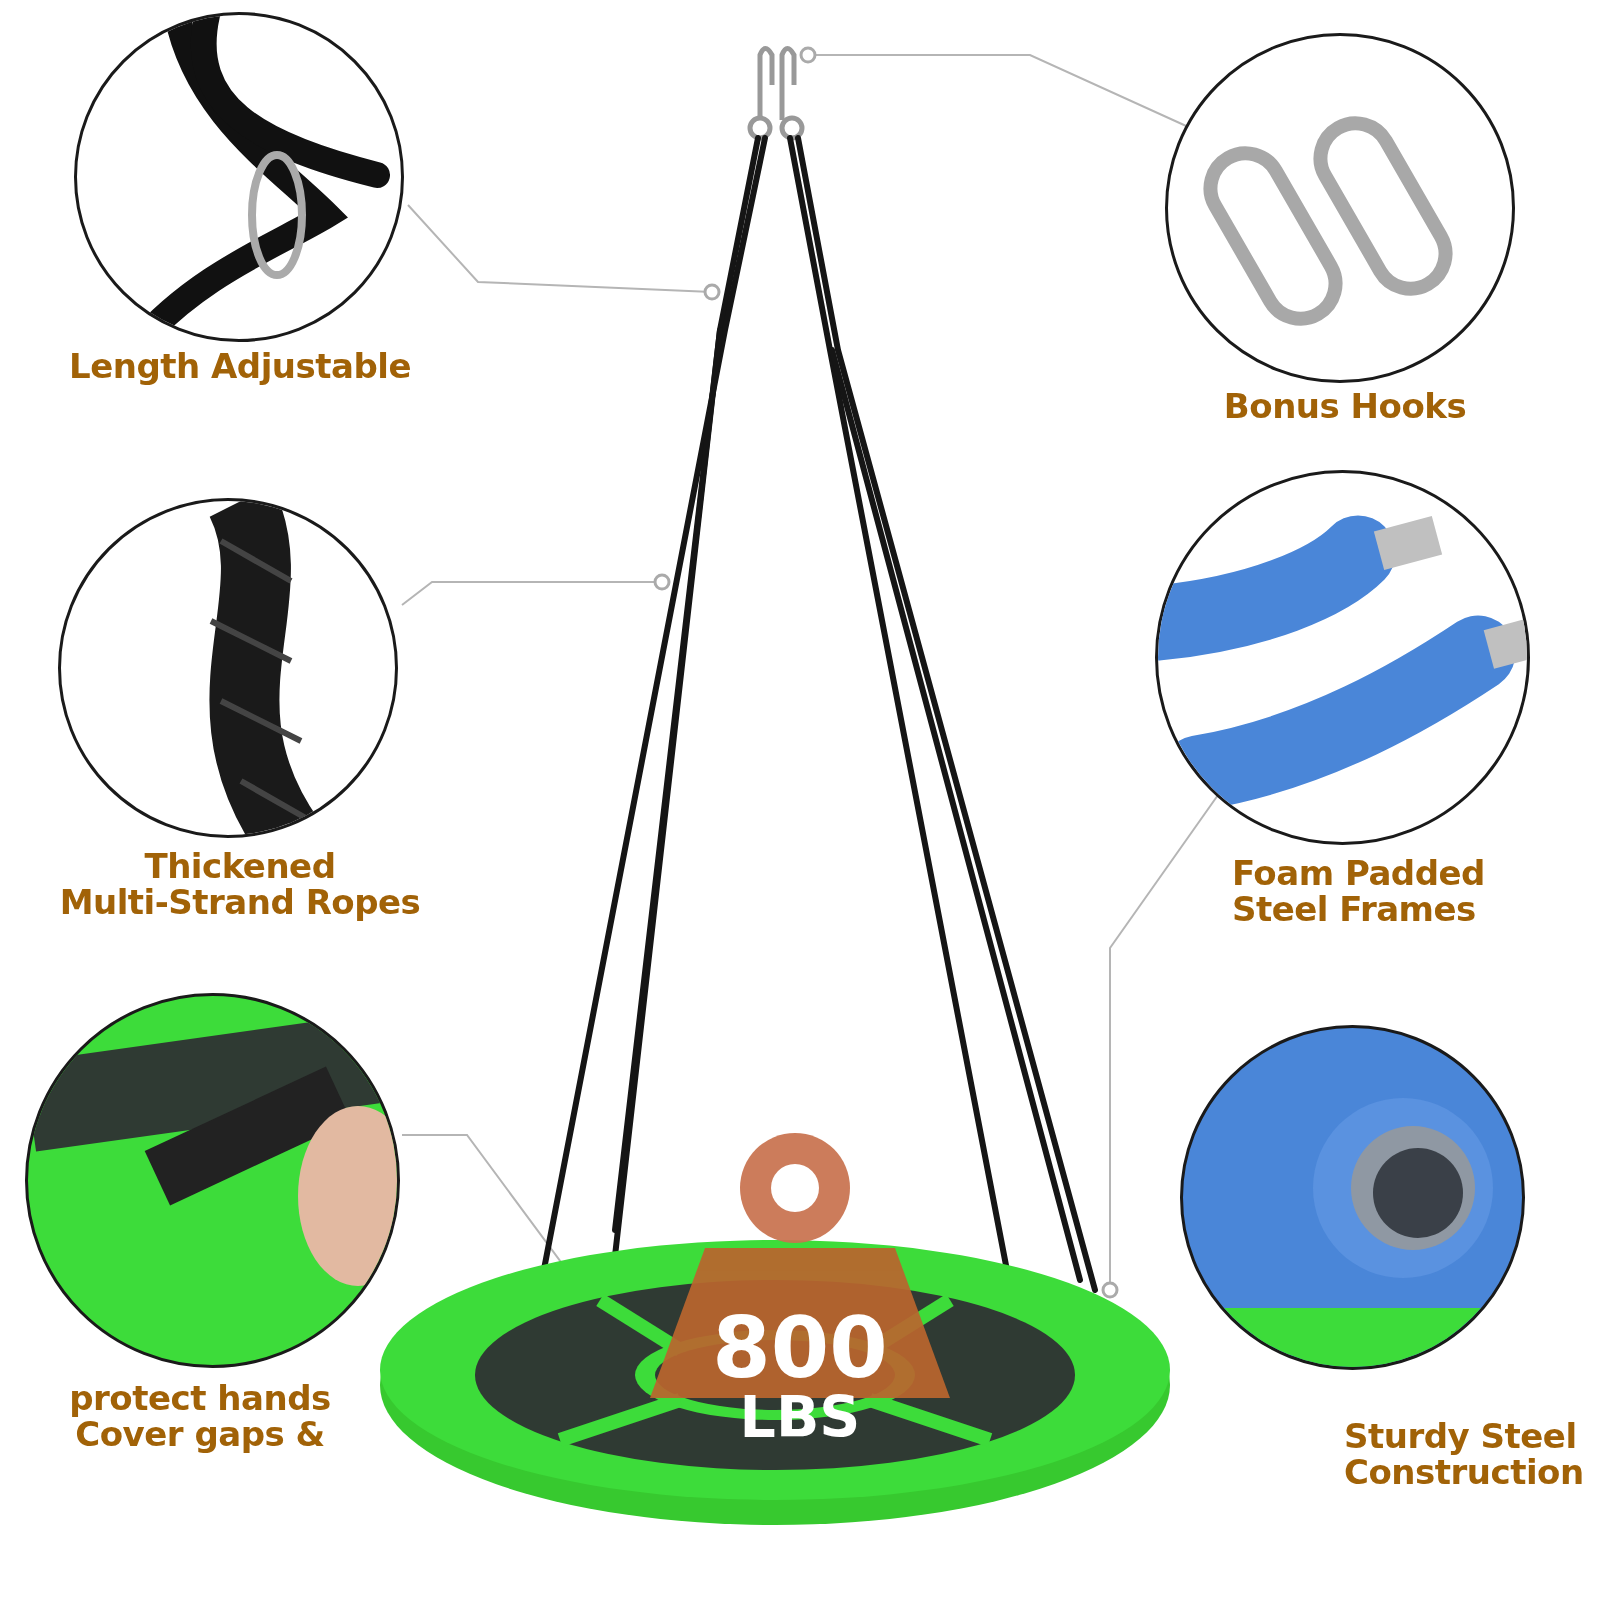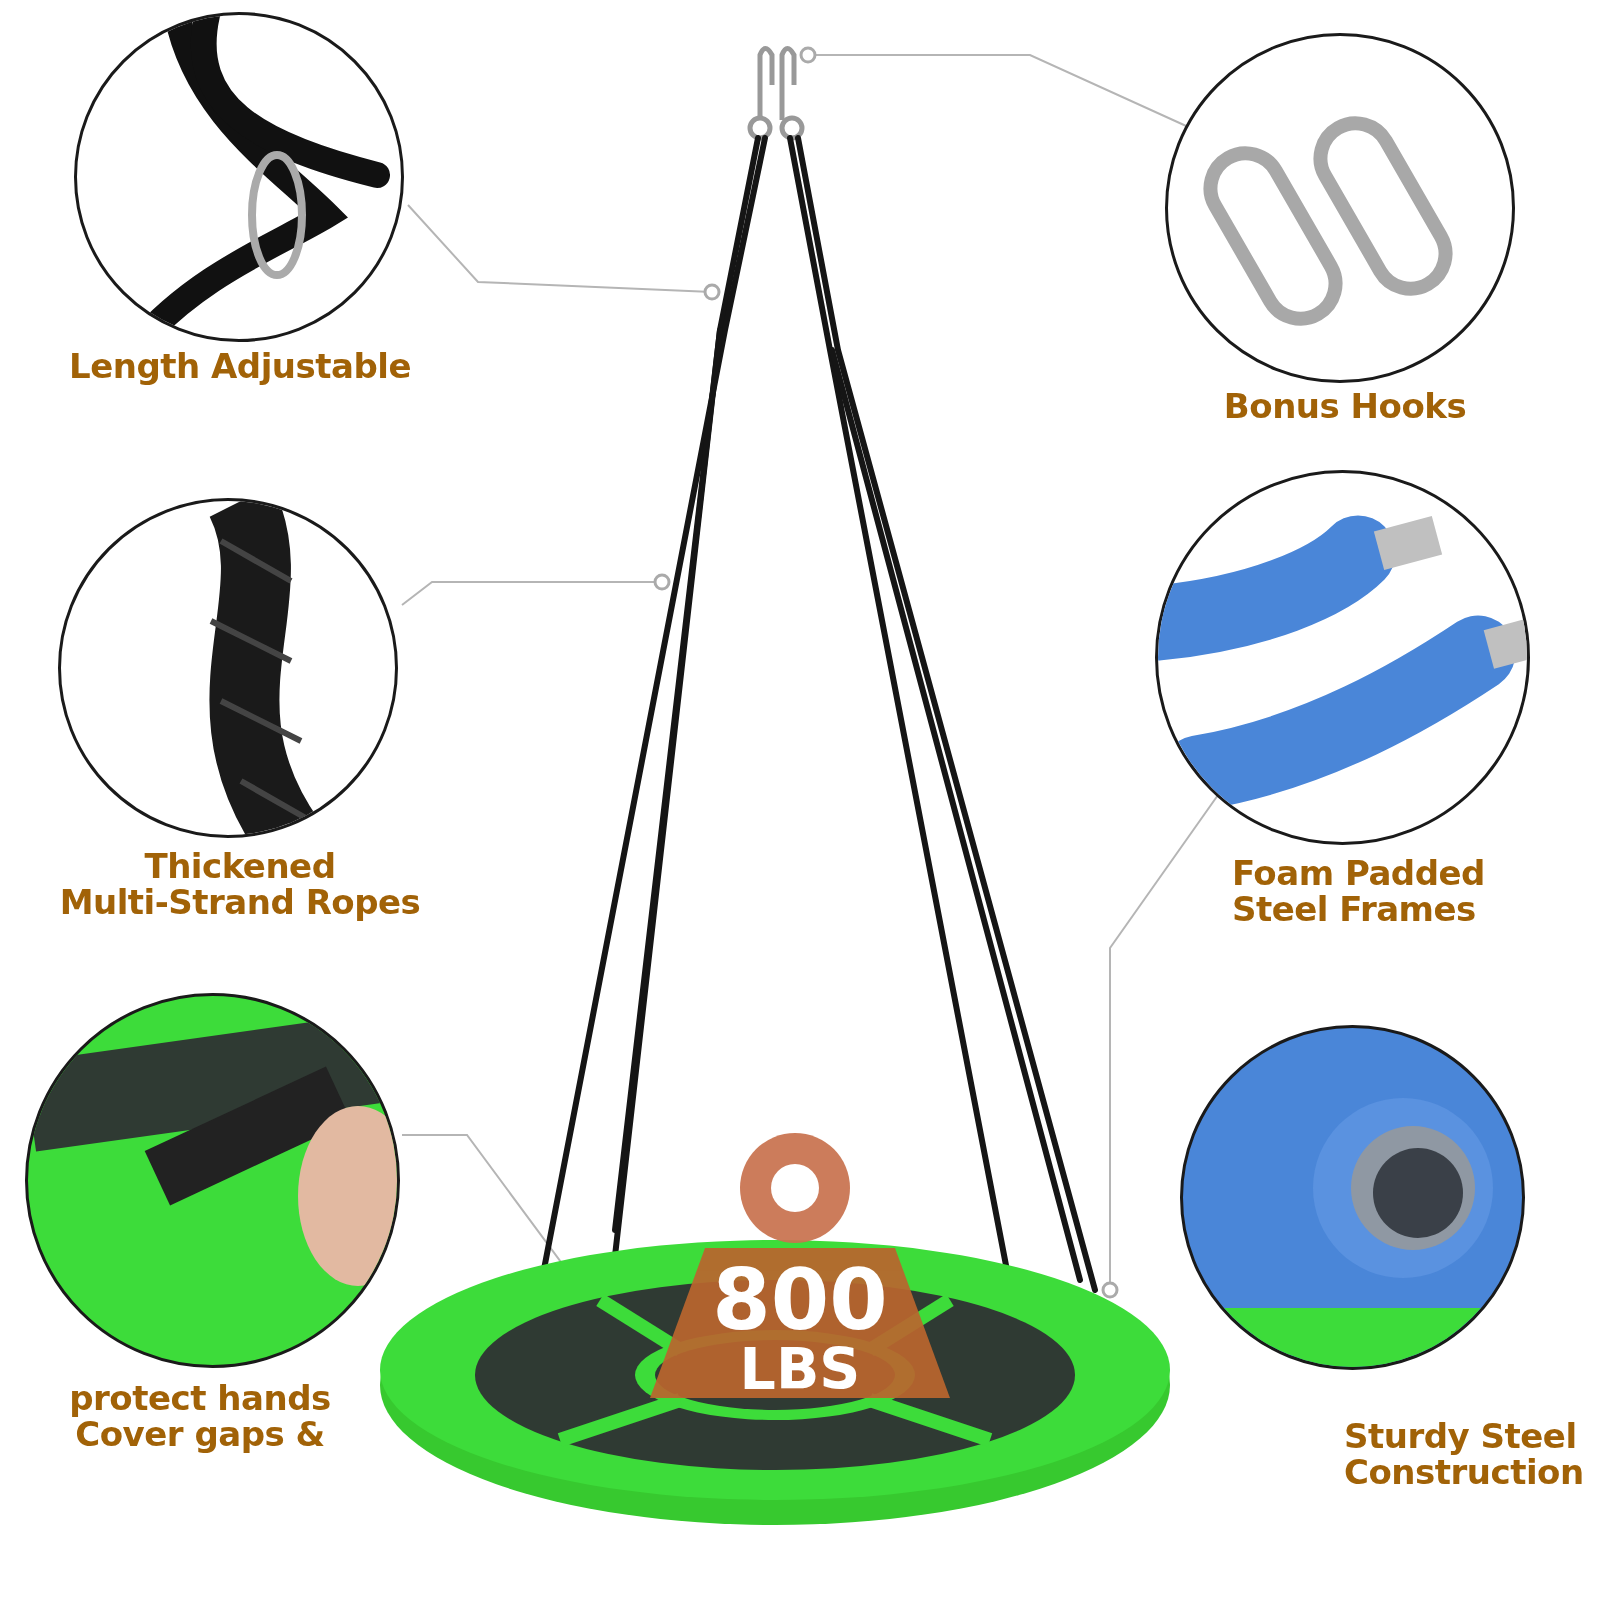--- a/index.html
+++ b/index.html
@@ -59,21 +59,21 @@
   </g>
 
   <g opacity="0.93">
     <circle cx="795" cy="1188" r="55" fill="#c9734f"></circle>
     <circle cx="795" cy="1188" r="24" fill="#fff"></circle>
     <polygon points="705,1248 895,1248 950,1398 650,1398" fill="#b9652e"></polygon>
   </g>
 </svg>
 
 <div style="position:absolute;left:650px;top:1258px;width:300px;text-align:center;color:#fff;font-family:'DejaVu Sans',sans-serif;font-weight:bold;">
-  <div style="font-size:84px;line-height:84px;">800</div>
+  <div style="font-size:84px;line-height:84px;margin-top:48px;">800</div>
   <div style="font-size:57px;line-height:46px;margin-top:4px;">LBS</div>
 </div>
 
 <div class="circle" style="left:74px;top:12px;width:330px;height:330px;">
   <svg width="330" height="330">
       <g stroke="#111" stroke-width="26" fill="none" stroke-linecap="round">
         <path d="M100,0 C120,100 200,150 250,200 C200,230 120,260 60,330"></path>
         <path d="M130,0 C110,90 180,130 300,160"></path>
       </g>
       <g stroke="#aaa" stroke-width="8" fill="none">

